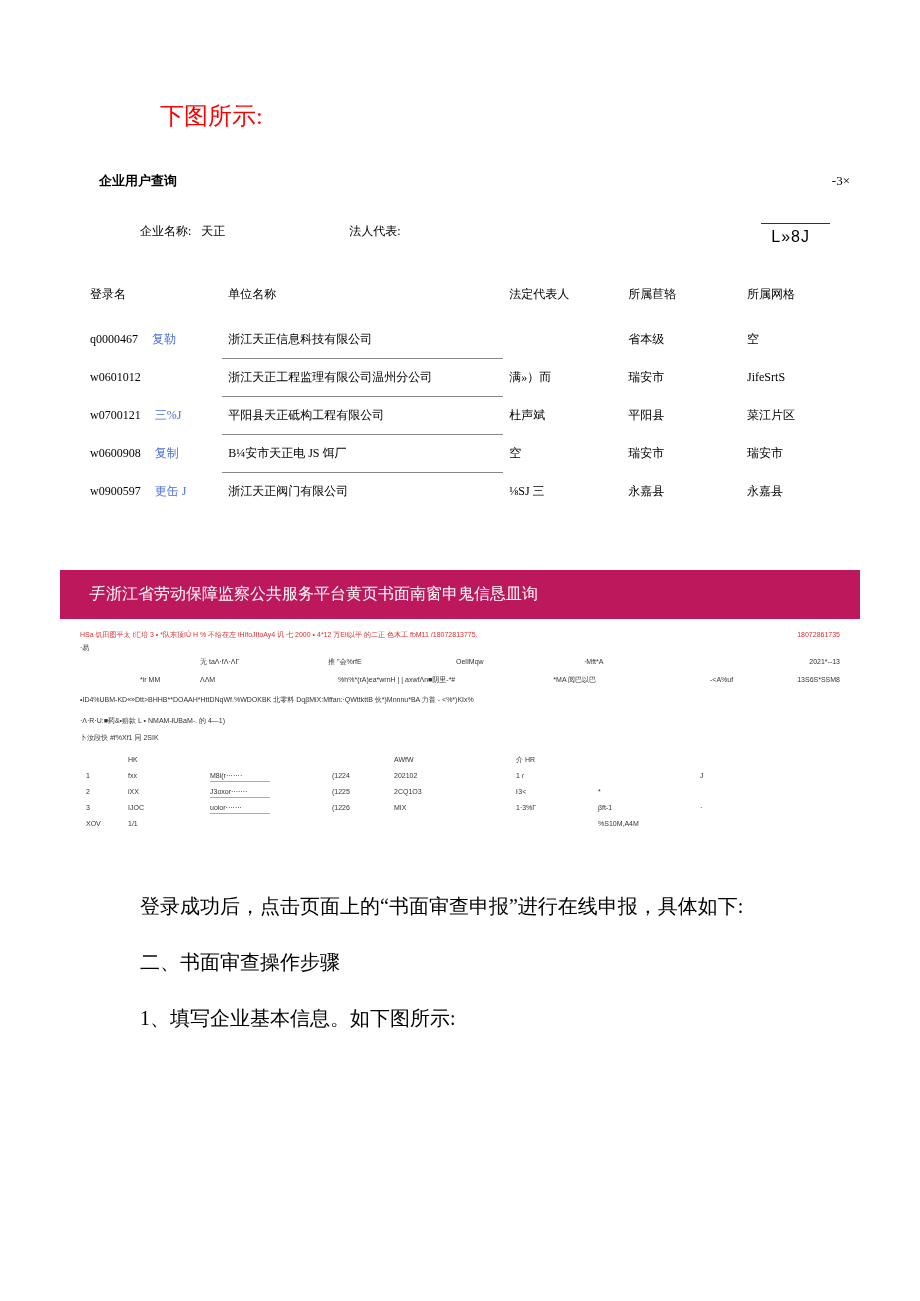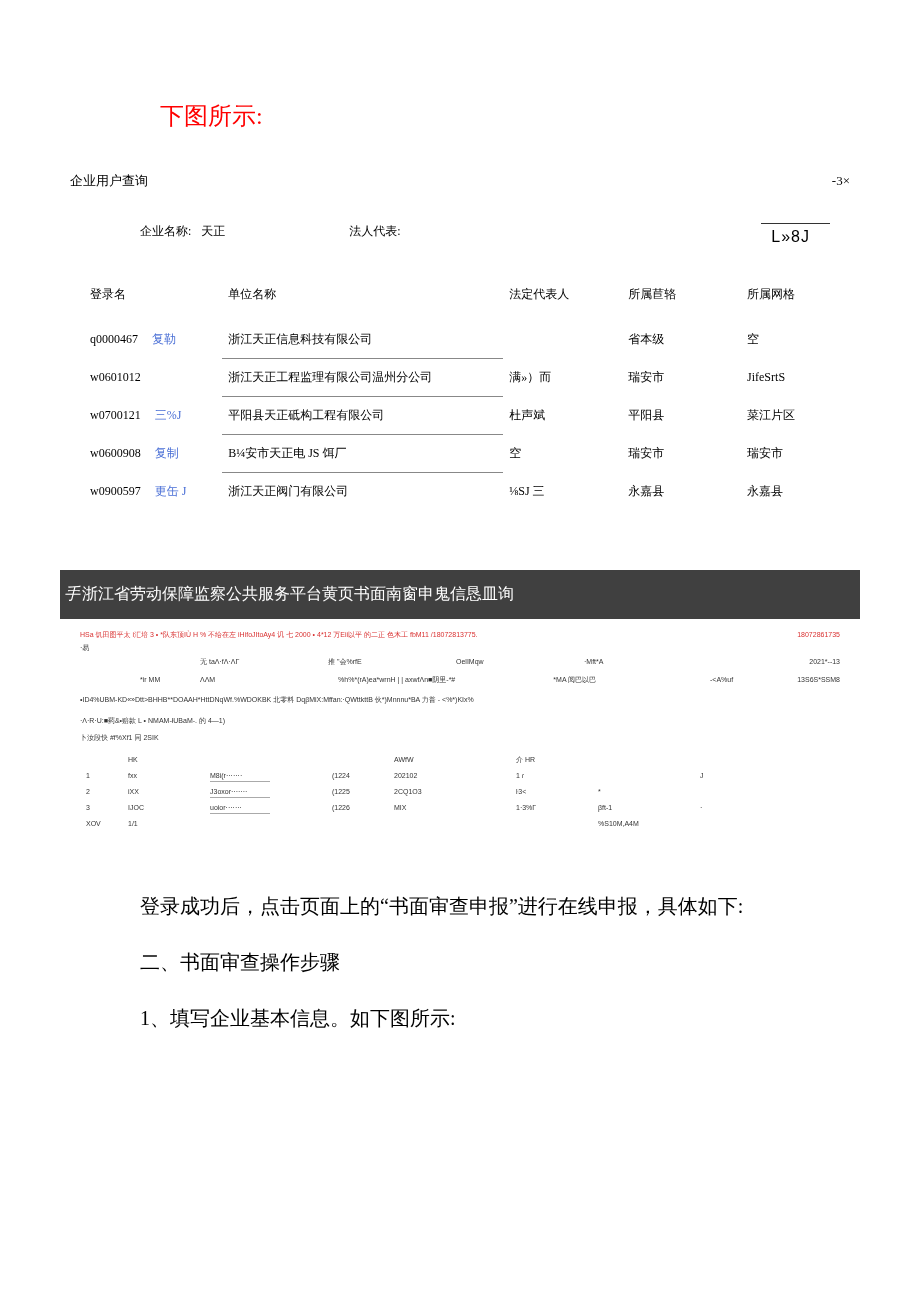--- a/index.html
+++ b/index.html
@@ -18,21 +18,21 @@
     font-family: "SimSun", serif;
     margin: 20px 0 40px 100px;
   }
   .dialog-title-row {
     display: flex;
     justify-content: space-between;
     align-items: center;
     padding: 0 10px 8px 10px;
     font-size: 13px;
   }
-  .dialog-title { font-weight: 400; }
+  .dialog-title { font-weight: 700; margin-left: 29px; }
   .dialog-close { font-size: 13px; }
   .search-row {
     display: flex;
     align-items: flex-start;
     font-size: 12px;
     padding: 25px 30px 30px 80px;
     gap: 8px;
   }
   .search-row .lbl1 { margin-right: 2px; }
   .search-row .val1 { display: inline-block; min-width: 40px; }
@@ -56,23 +56,23 @@
     text-align: left;
     font-weight: 400;
   }
   table.results th { padding-bottom: 18px; }
   table.results td.login { text-align: left; padding-left: 30px; white-space: nowrap; }
   table.results td .copy { color: #4a6fd6; margin-left: 14px; }
   table.results td.unit { border-bottom: 1px solid #888; }
   table.results tr.last td.unit { border-bottom: none; }
 
   .blue-banner {
-    background: #404040;
+    background: #be185d;
     color: #fff;
-    padding: 14px 4px;
+    padding: 14px 28px;
     font-size: 16px;
     font-family: Liberation Sans, sans-serif;
     margin: 0 0 0 0;
   }
   .blue-banner .hand { font-style: italic; margin-right: 2px; }
 
   .tiny-panel {
     font-family: Arial, sans-serif;
     font-size: 7px;
     line-height: 1.6;

